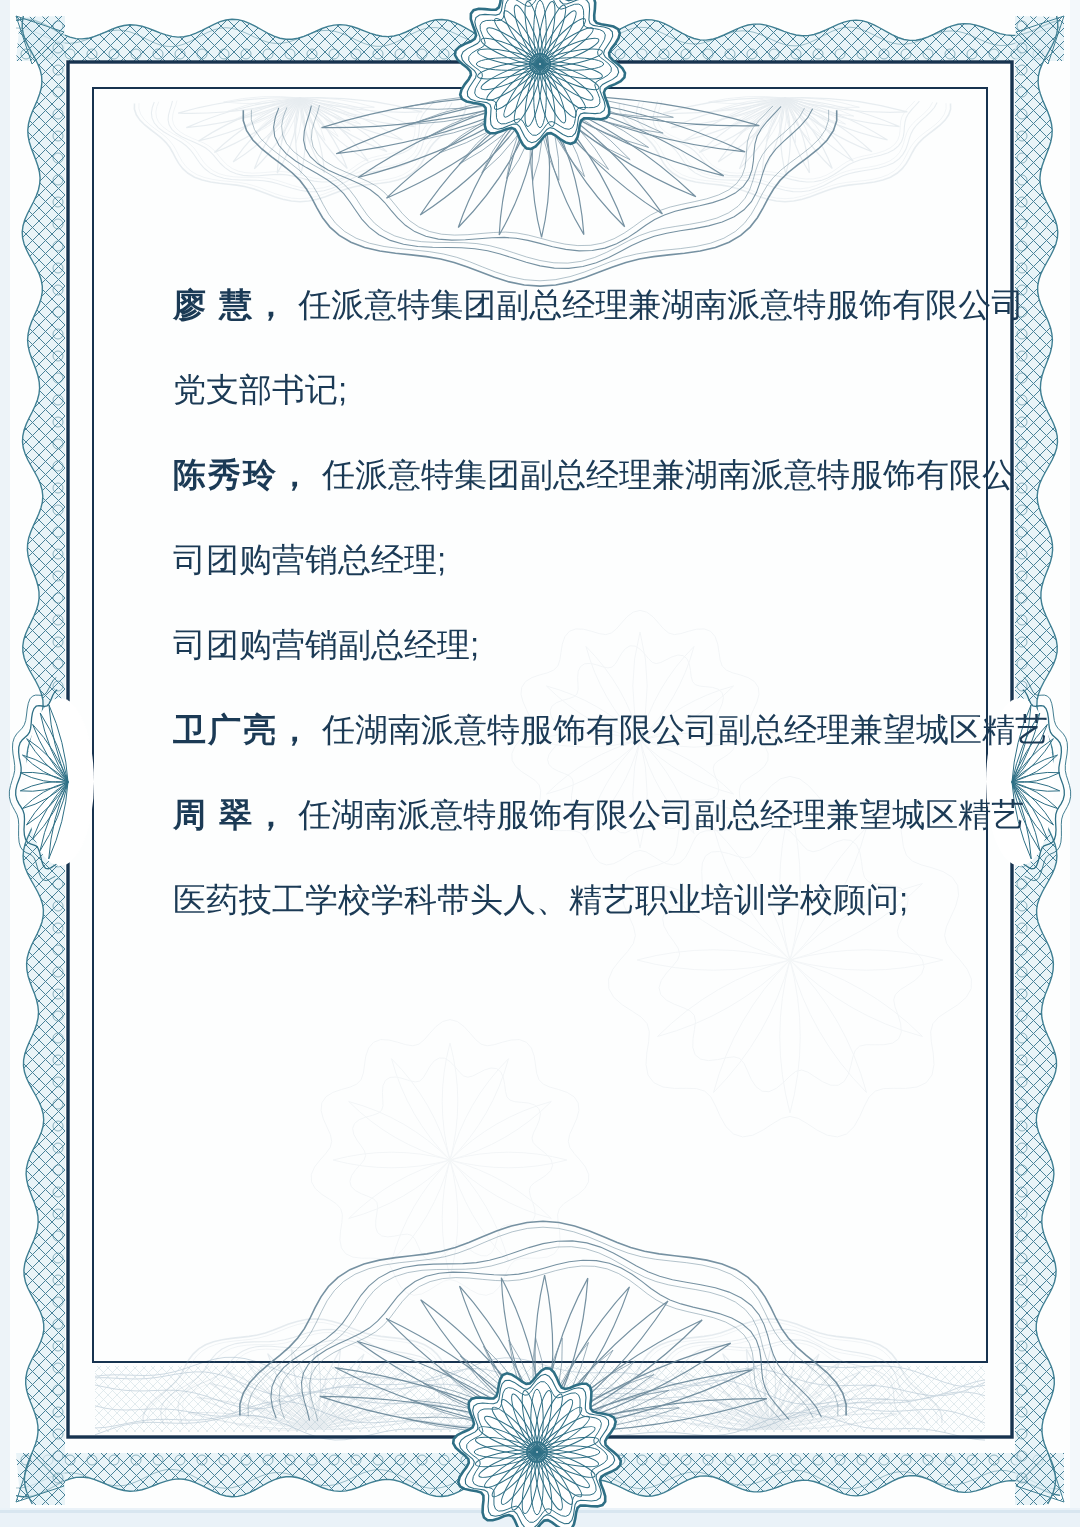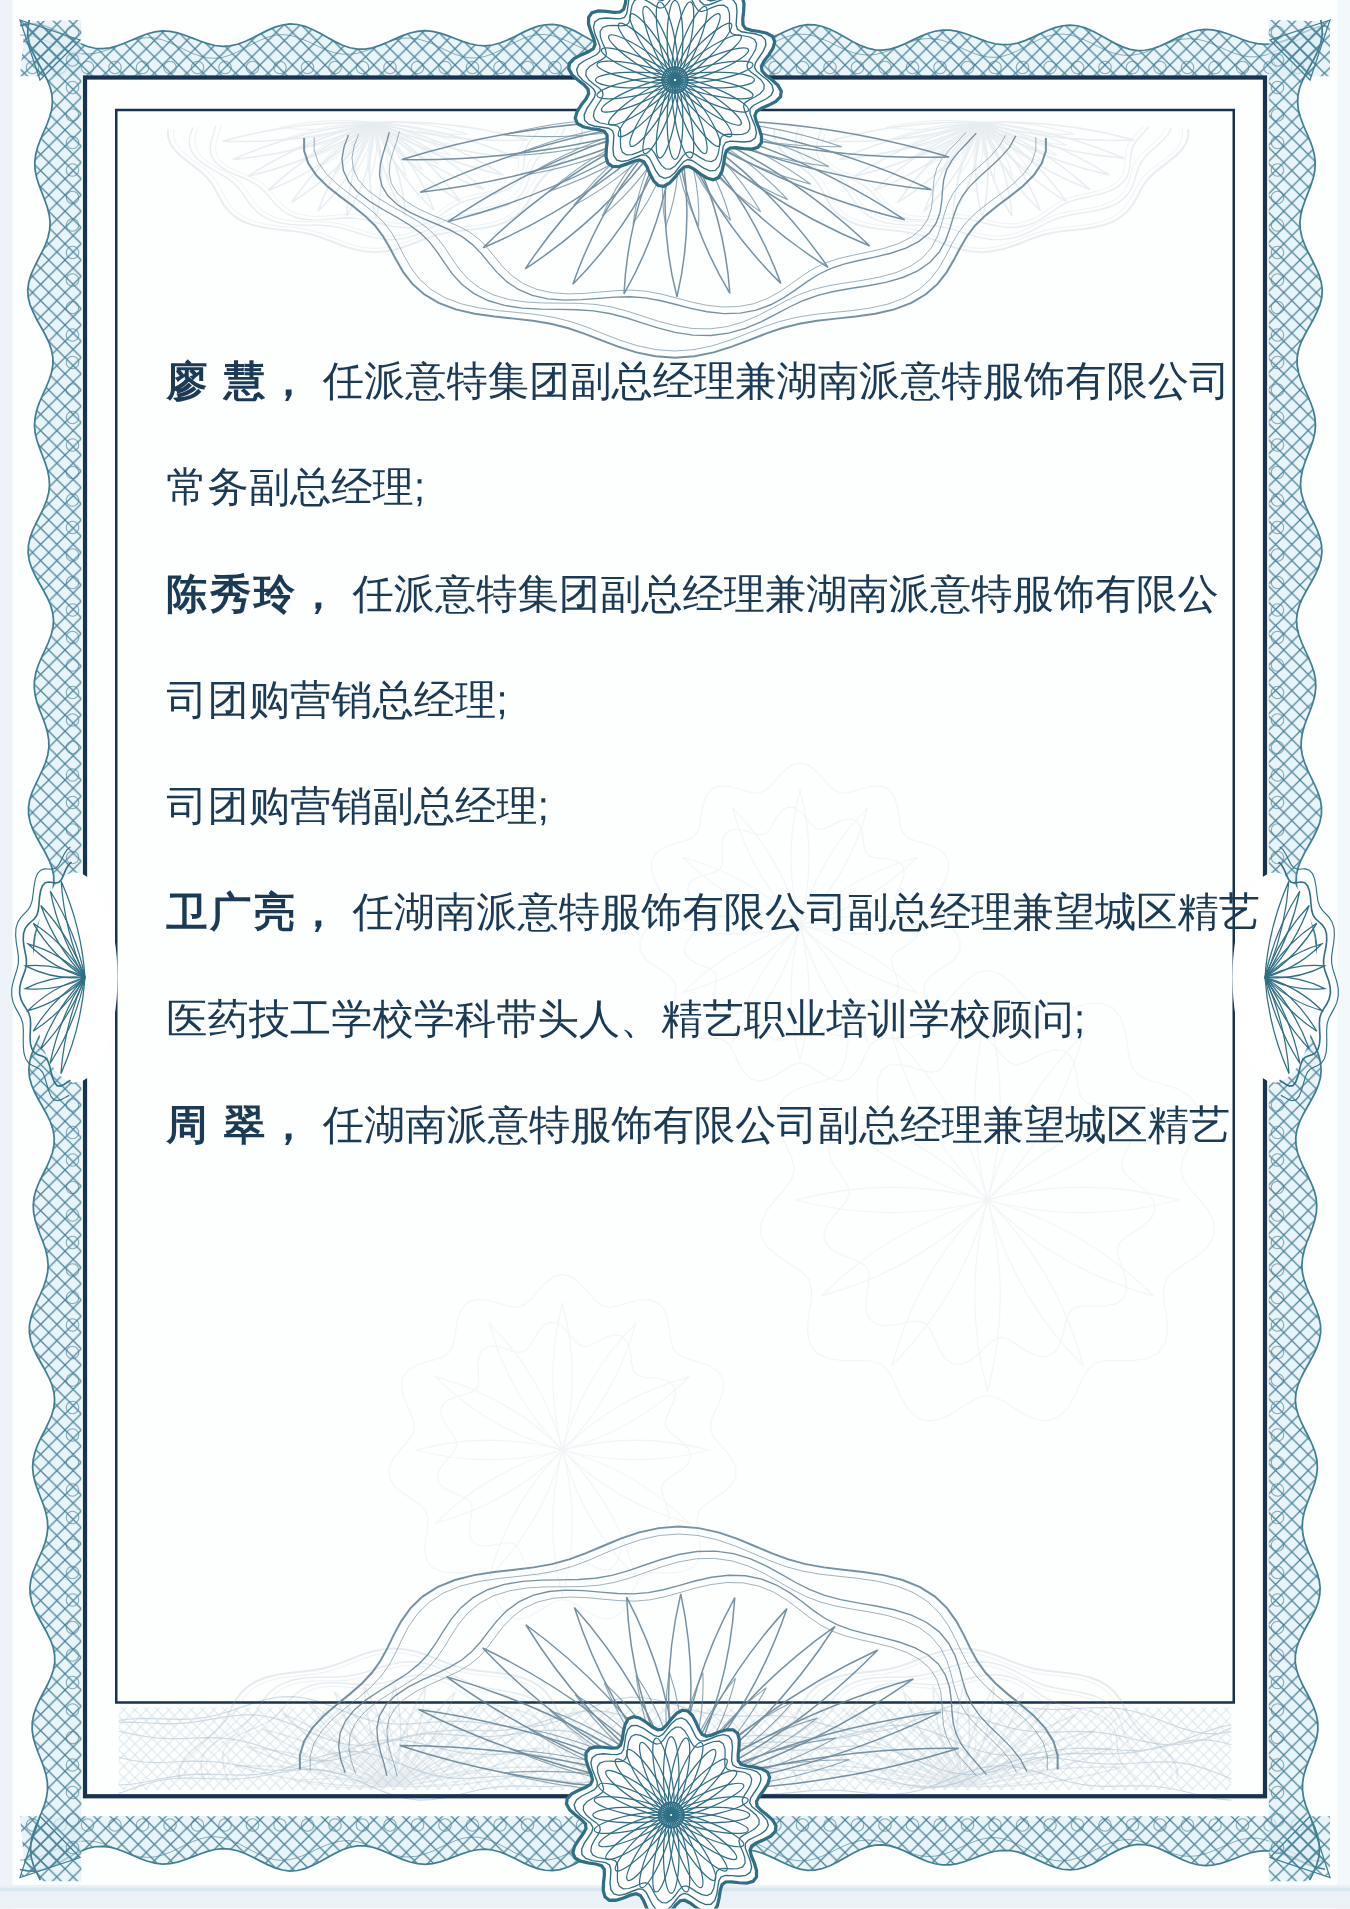--- a/index.html
+++ b/index.html
@@ -3,21 +3,21 @@
 <meta charset="utf-8">
 <style>
   html,body{margin:0;padding:0;background:#ffffff;}
   body{font-family:"Liberation Sans","DejaVu Sans",sans-serif;}
   .page{position:relative;width:1080px;height:1527px;background:#fdfefe;overflow:hidden;}
   #deco{position:absolute;left:0;top:0;}
   .text-block{
     position:absolute;left:133px;top:262px;width:860px;
     color:#1b3a55;font-size:33px;
   }
-  .tline{height:85px;line-height:85px;white-space:nowrap;font-weight:500;}
+  .tline{height:85px;line-height:85px;white-space:nowrap;font-weight:500;margin-left:40px;}
   .pname{font-weight:800;padding-right:9px;letter-spacing:2px;}
 </style>
 </head>
 <body>
 
 <div class="page">
   <svg id="deco" width="1080" height="1527" viewBox="0 0 1080 1527">
       <defs>
         <pattern id="lat" width="13" height="13" patternUnits="userSpaceOnUse">
           <path d="M0 0 L13 13 M13 0 L0 13" stroke="#4a8399" stroke-width="1" fill="none"></path>
@@ -665,21 +665,21 @@
         <path d="M1012 782 Q1034.6 793.3 1059.7426424147818 790.8559471678939 Q1037.1 779.5 1012 782" stroke-width="1"></path>
         <path d="M1012 782 Q1031.3 801.3 1057.627755788412 808.5612282922482 Q1038.3 789.2 1012 782" stroke-width="1"></path>
         <path d="M1012 782 Q1027.7 808.3 1053.475985102294 824.9668442895464 Q1037.8 798.6 1012 782" stroke-width="1"></path>
         <path d="M1012 782 Q1023.8 814.3 1047.4904802829644 839.2700534053424 Q1035.7 806.9 1012 782" stroke-width="1"></path>
         <path d="M1012 782 Q1019.5 819.0 1039.9641175406612 850.7709865715248 Q1032.5 813.7 1012 782" stroke-width="1"></path>
         <path d="M1012 782 Q1014.8 822.2 1031.2651686692232 858.9068926381756 Q1028.4 818.8 1012 782" stroke-width="1"></path>
       </g>
     </svg>
   <div class="text-block">
       <div class="tline"><span class="pname">廖 慧，</span><span>任派意特集团副总经理兼湖南派意特服饰有限公司</span></div>
-      <div class="tline"><span>常务副总经理;</span></div>
+      <div class="tline"><span>党支部书记;</span></div>
       <div class="tline"><span class="pname">陈秀玲，</span><span>任派意特集团副总经理兼湖南派意特服饰有限公</span></div>
       <div class="tline"><span>司团购营销总经理;</span></div>
       <div class="tline"><span>司团购营销副总经理;</span></div>
       <div class="tline"><span class="pname">卫广亮，</span><span>任湖南派意特服饰有限公司副总经理兼望城区精艺</span></div>
+      <div class="tline"><span class="pname">周 翠，</span><span>任湖南派意特服饰有限公司副总经理兼望城区精艺</span></div>
       <div class="tline"><span>医药技工学校学科带头人、精艺职业培训学校顾问;</span></div>
-      <div class="tline"><span class="pname">周 翠，</span><span>任湖南派意特服饰有限公司副总经理兼望城区精艺</span></div>
     </div>
 </div>
 
 </body></html>

